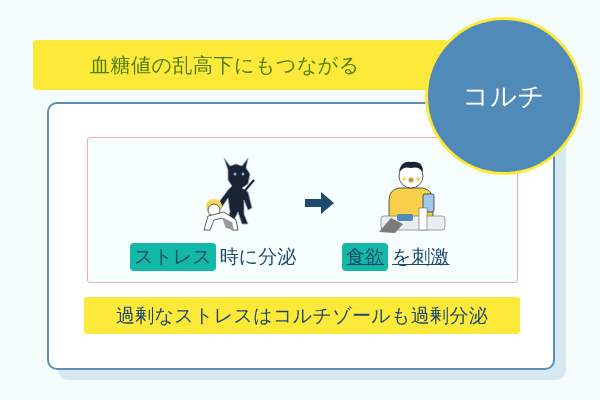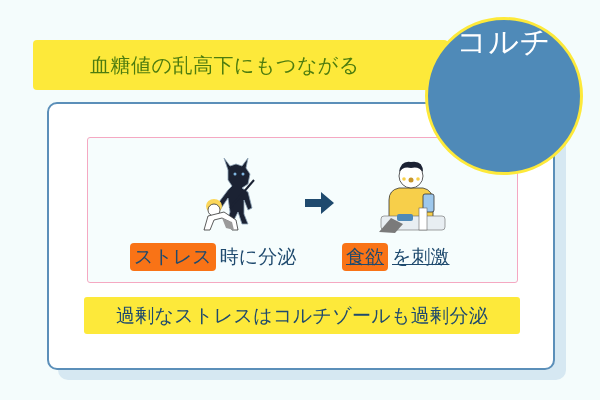--- a/index.html
+++ b/index.html
@@ -46,36 +46,36 @@
       border-radius: 3px;
     }
     .badge {
       position: absolute;
       left: 425px; top: 17px;
       width: 158px; height: 158px;
       border-radius: 50%;
       background: #4f8ab8;
       border: 3px solid #fde93a;
       display: flex; flex-direction: column;
-      align-items: center; 
+      align-items: center; justify-content: center;
       color: #ffffff;
-      font-size: 30px;
+      font-size: 26px;
       line-height: 44px;
       letter-spacing: 1px;
     }
     .illus { position: absolute; }
     .caption {
       position: absolute;
       top: 243px;
       display: flex; align-items: center;
       font-size: 19px;
       color: #1f4a6e;
     }
     .hl {
-      background: #f97316;
+      background: #14b8a6;
       border-radius: 4px;
       padding: 1px 4px;
       margin-right: 4px;
     }
     .bottom-banner {
       position: absolute;
       left: 84px; top: 297px;
       width: 436px; height: 37px;
       background: #fde93a;
       border-radius: 3px;

